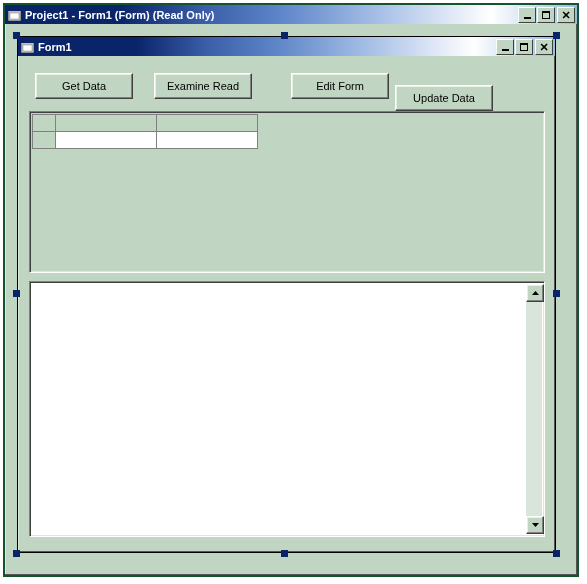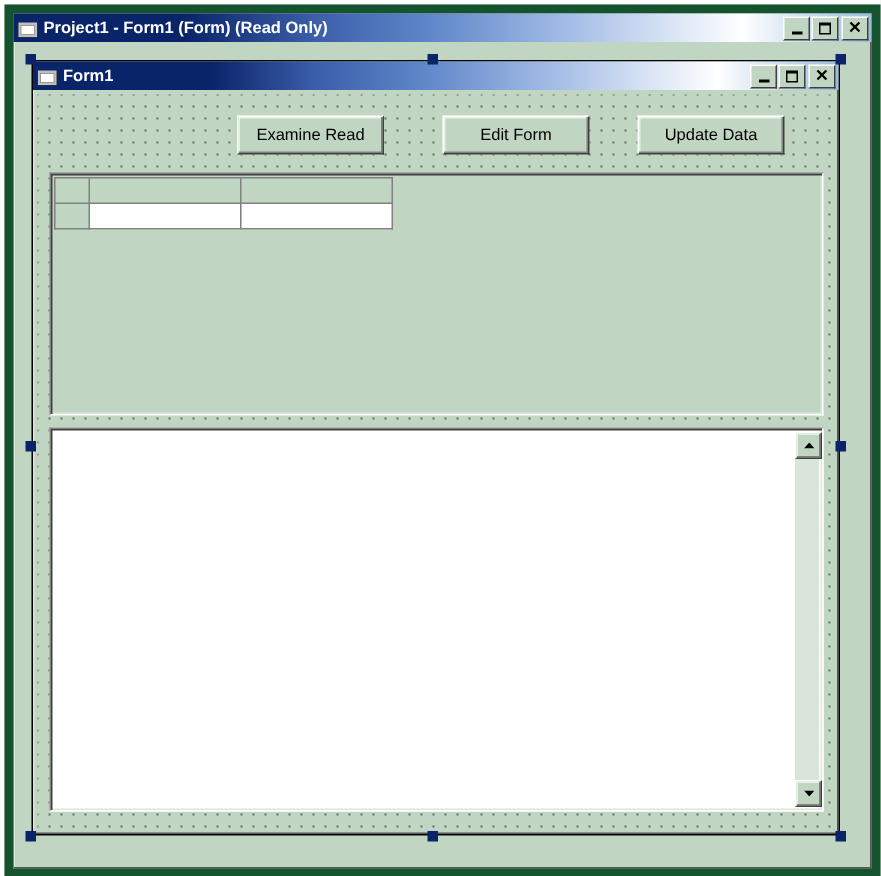--- a/index.html
+++ b/index.html
@@ -13,21 +13,21 @@
     overflow: hidden;
   }
 
   
   .outer-window {
     position: absolute;
     left: 3px;
     top: 3px;
     width: 572px;
     height: 570px;
-    border: 6px solid #14532d;
+    border: 2px solid #14532d;
     background: #c1d6c2; 
     box-shadow: inset -1px -1px 0 #555, inset 1px 1px 0 #d8e8d9;
   }
   .outer-titlebar {
     display: flex;
     align-items: center;
     height: 19px;
     background: linear-gradient(to right, #0a246a 0%, #0a246a 20%, #3a5ea8 35%, #5d85c8 48%, #a5bee6 65%, #ffffff 85%, #9abbe0 100%);
     color: #ffffff;
     font-weight: bold;
@@ -283,23 +283,24 @@
         <span class="winbtn-group">
           <span class="winbtn winbtn-min"></span>
           <span class="winbtn winbtn-max"></span>
           <span class="winbtn close winbtn-close">✕</span>
         </span>
       </div>
 
       <div class="form1-client">
 
         <div class="btn-row">
+          <div class="cmdbtn" style="left:0px;">Get Data</div>
           <div class="cmdbtn" style="left:119px;">Examine Read</div>
           <div class="cmdbtn" style="left:256px;">Edit Form</div>
-          <div class="cmdbtn" style="left:386px;">Update Data</div>
+          <div class="cmdbtn" style="left:360px;margin-top:12px;">Update Data</div>
         </div>
 
         <div class="grid-wrap">
           <table class="grid">
             <tbody>
                 <tr>
               <td class="col0"></td>
               <td class="col1"></td>
               <td class="col2"></td>
             </tr>

